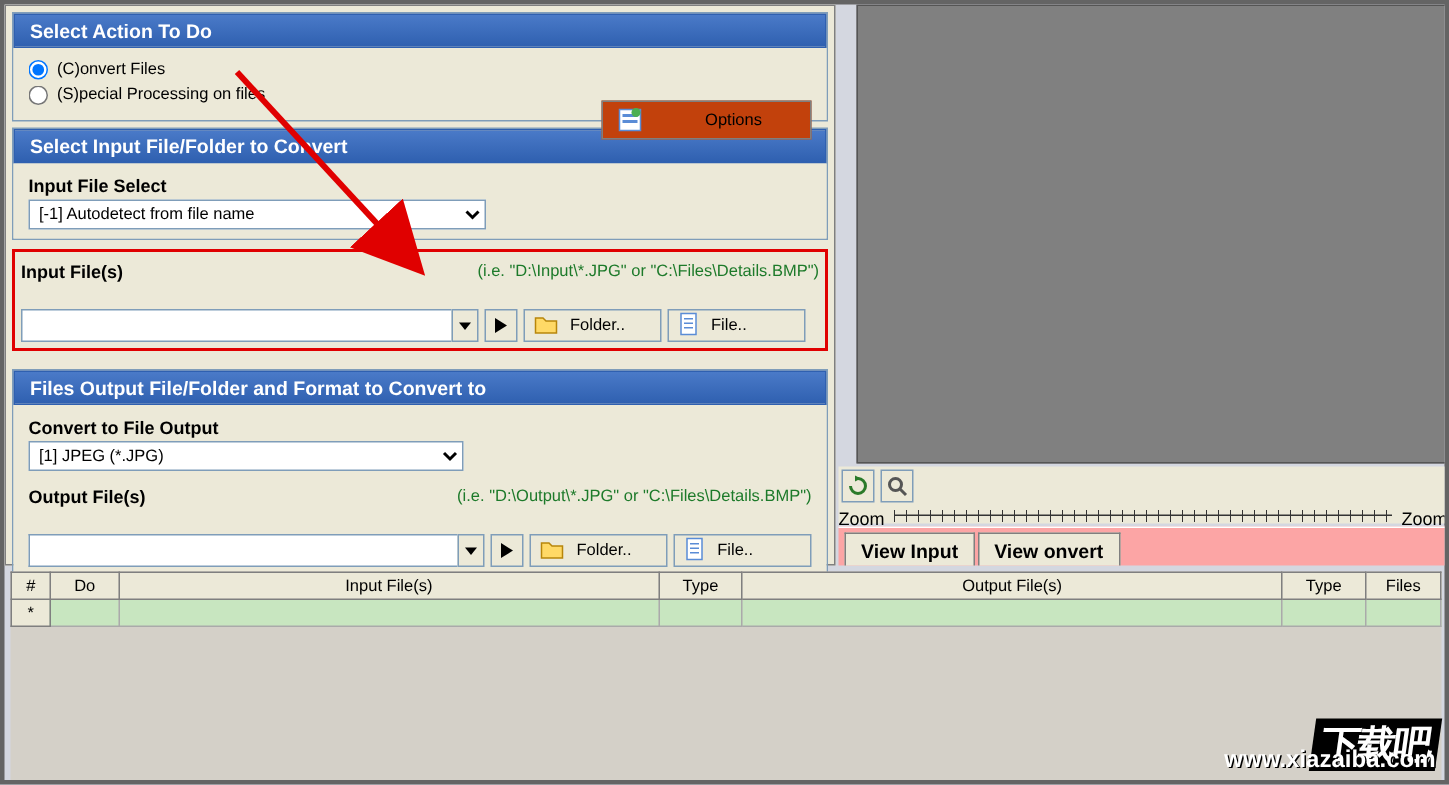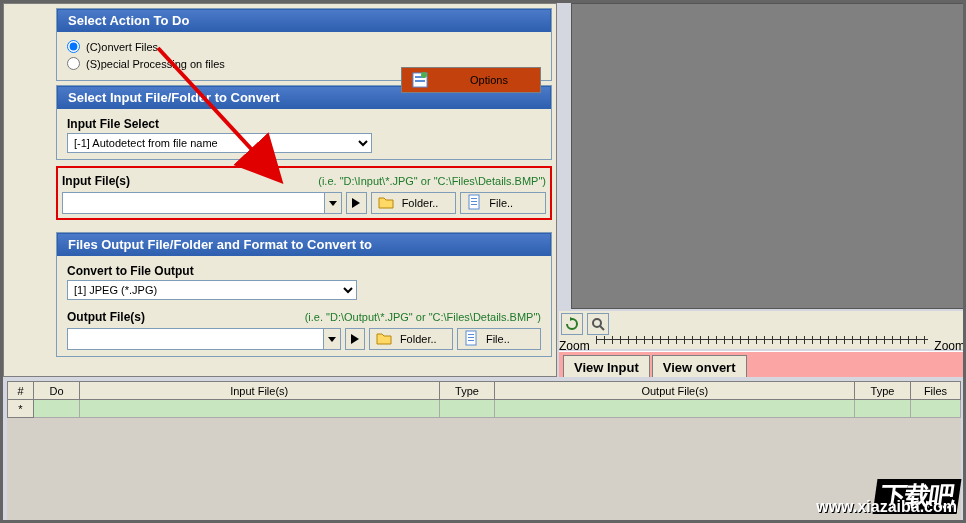--- a/index.html
+++ b/index.html
@@ -1,42 +1,42 @@
 <!DOCTYPE html>
 <html><head>
 <meta charset="utf-8">
 <style>
 * { box-sizing: border-box; margin: 0; padding: 0; font-family: "Segoe UI", Tahoma, sans-serif; font-size: 11px; }
 body { width: 966px; height: 523px; background: #d4d7e0; position: relative; overflow: hidden; border: 3px solid #646464; }
-.left-pane { position: absolute; left: 0; top: 0; width: 554px; height: 374px; background: #ece9d8; border: 1px solid #7f7f7f; padding-left: 48px; }
+.left-pane { position: absolute; left: 0; top: 0; width: 554px; height: 374px; background: #ece9d8; border: 1px solid #7f7f7f; }
 .section-header { background: linear-gradient(#4a7ac8, #2f60b0); color: #fff; font-weight: bold; font-size: 13px; padding: 3px 10px; border: 1px solid #2f60b0; }
 .section-body { padding: 6px 10px; background: #ece9d8; }
 .section1 { margin: 4px; border: 1px solid #7f9db9; }
-.radio-row { display: flex; align-items: center; gap: 6px; padding: 2px 0; }
+.radio-row { display: flex; align-items: flex-start; gap: 6px; padding: 2px 0; }
 .radio-row input { margin: 0; }
 .options-btn { position: absolute; right: 10px; top: 35px; width: 140px; height: 26px; background: #c2410c; border: 1px solid #7f7f7f; display: flex; align-items: center; cursor: pointer; }
 .options-btn .ico { width: 16px; height: 16px; margin: 0 10px; display: inline-block; }
 .options-btn .lbl { flex: 1; text-align: center; }
 .label-bold { font-weight: bold; font-size: 12px; padding: 2px 0; }
 select.dd { width: 305px; height: 20px; border: 1px solid #7f9db9; background: #fff; font-size: 11px; padding: 1px 2px; }
 .hint { color: #1d7a2a; font-size: 11px; }
-.input-row { display: flex; align-items: center; gap: 4px; margin-top: 2px; }
+.input-row { display: flex; align-items: center; gap: 4px; margin-top: 16px; }
 .input-combo { display: flex; width: 305px; }
 .input-combo input { flex: 1; height: 22px; border: 1px solid #7f9db9; border-right: none; padding: 0 4px; background: #fff; }
 .input-combo .dd-btn { width: 18px; height: 22px; border: 1px solid #7f9db9; background: #ece9d8; display: flex; align-items: center; justify-content: center; cursor: pointer; }
 .play-btn { width: 22px; height: 22px; border: 1px solid #7f9db9; background: #ece9d8; display: flex; align-items: center; justify-content: center; cursor: pointer; }
 .file-btn { height: 22px; border: 1px solid #7f9db9; background: #ece9d8; display: flex; align-items: center; padding: 0 6px; gap: 8px; cursor: pointer; width: 92px; justify-content: flex-start; }
 .spacer-v { height: 8px; }
 .highlight-box { border: 2px solid #e00000; padding: 4px; margin: 6px 4px; }
 .section2 { margin: 4px; border: 1px solid #7f9db9; }
 .section3 { margin: 12px 4px 4px 4px; border: 1px solid #7f9db9; }
 .preview-area { position: absolute; left: 568px; top: 0; width: 394px; height: 306px; background: #808080; border: 1px solid #555; }
 .zoom-bar { position: absolute; left: 556px; top: 308px; width: 406px; height: 38px; background: #ece9d8; }
 .zoom-bar .ico-btn { width: 22px; height: 22px; border: 1px solid #7f9db9; background: #ece9d8; display: inline-flex; align-items: center; justify-content: center; margin: 2px; cursor: pointer; }
-.zoom-row { display: flex; align-items: flex-start; gap: 6px; margin-top: 2px; }
+.zoom-row { display: flex; align-items: flex-end; gap: 6px; margin-top: 2px; }
 .ruler { flex: 1; height: 10px; border-top: 1px solid #333; position: relative; }
 .ruler::before { content: ""; position: absolute; top: -4px; left: 0; right: 0; height: 8px; background: repeating-linear-gradient(to right, #333 0 1px, transparent 1px 8px); }
 .tabs-bar { position: absolute; left: 556px; top: 348px; width: 406px; height: 26px; background: #fca5a5; border-top: 1px solid #fff; display: flex; align-items: flex-end; padding: 0 4px; }
 .tab { border: 1px solid #7f7f7f; border-bottom: none; padding: 4px 10px 2px 10px; background: #ece9d8; font-size: 13px; font-weight: bold; margin-right: 2px; cursor: pointer; }
 .tab.active { background: #ece9d8; }
 .table-area { position: absolute; left: 4px; top: 378px; width: 954px; height: 140px; background: #d4d0c8; }
 table.grid { border-collapse: collapse; width: 100%; }
 table.grid th { background: #ece9d8; border: 1px solid #7f7f7f; font-weight: normal; font-size: 11px; padding: 1px 4px; height: 18px; }
 table.grid td { border: 1px solid #aaa; height: 18px; background: #c8e6c0; }
 table.grid td.rowhdr { background: #ece9d8; text-align: center; width: 22px; border: 1px solid #7f7f7f; }

